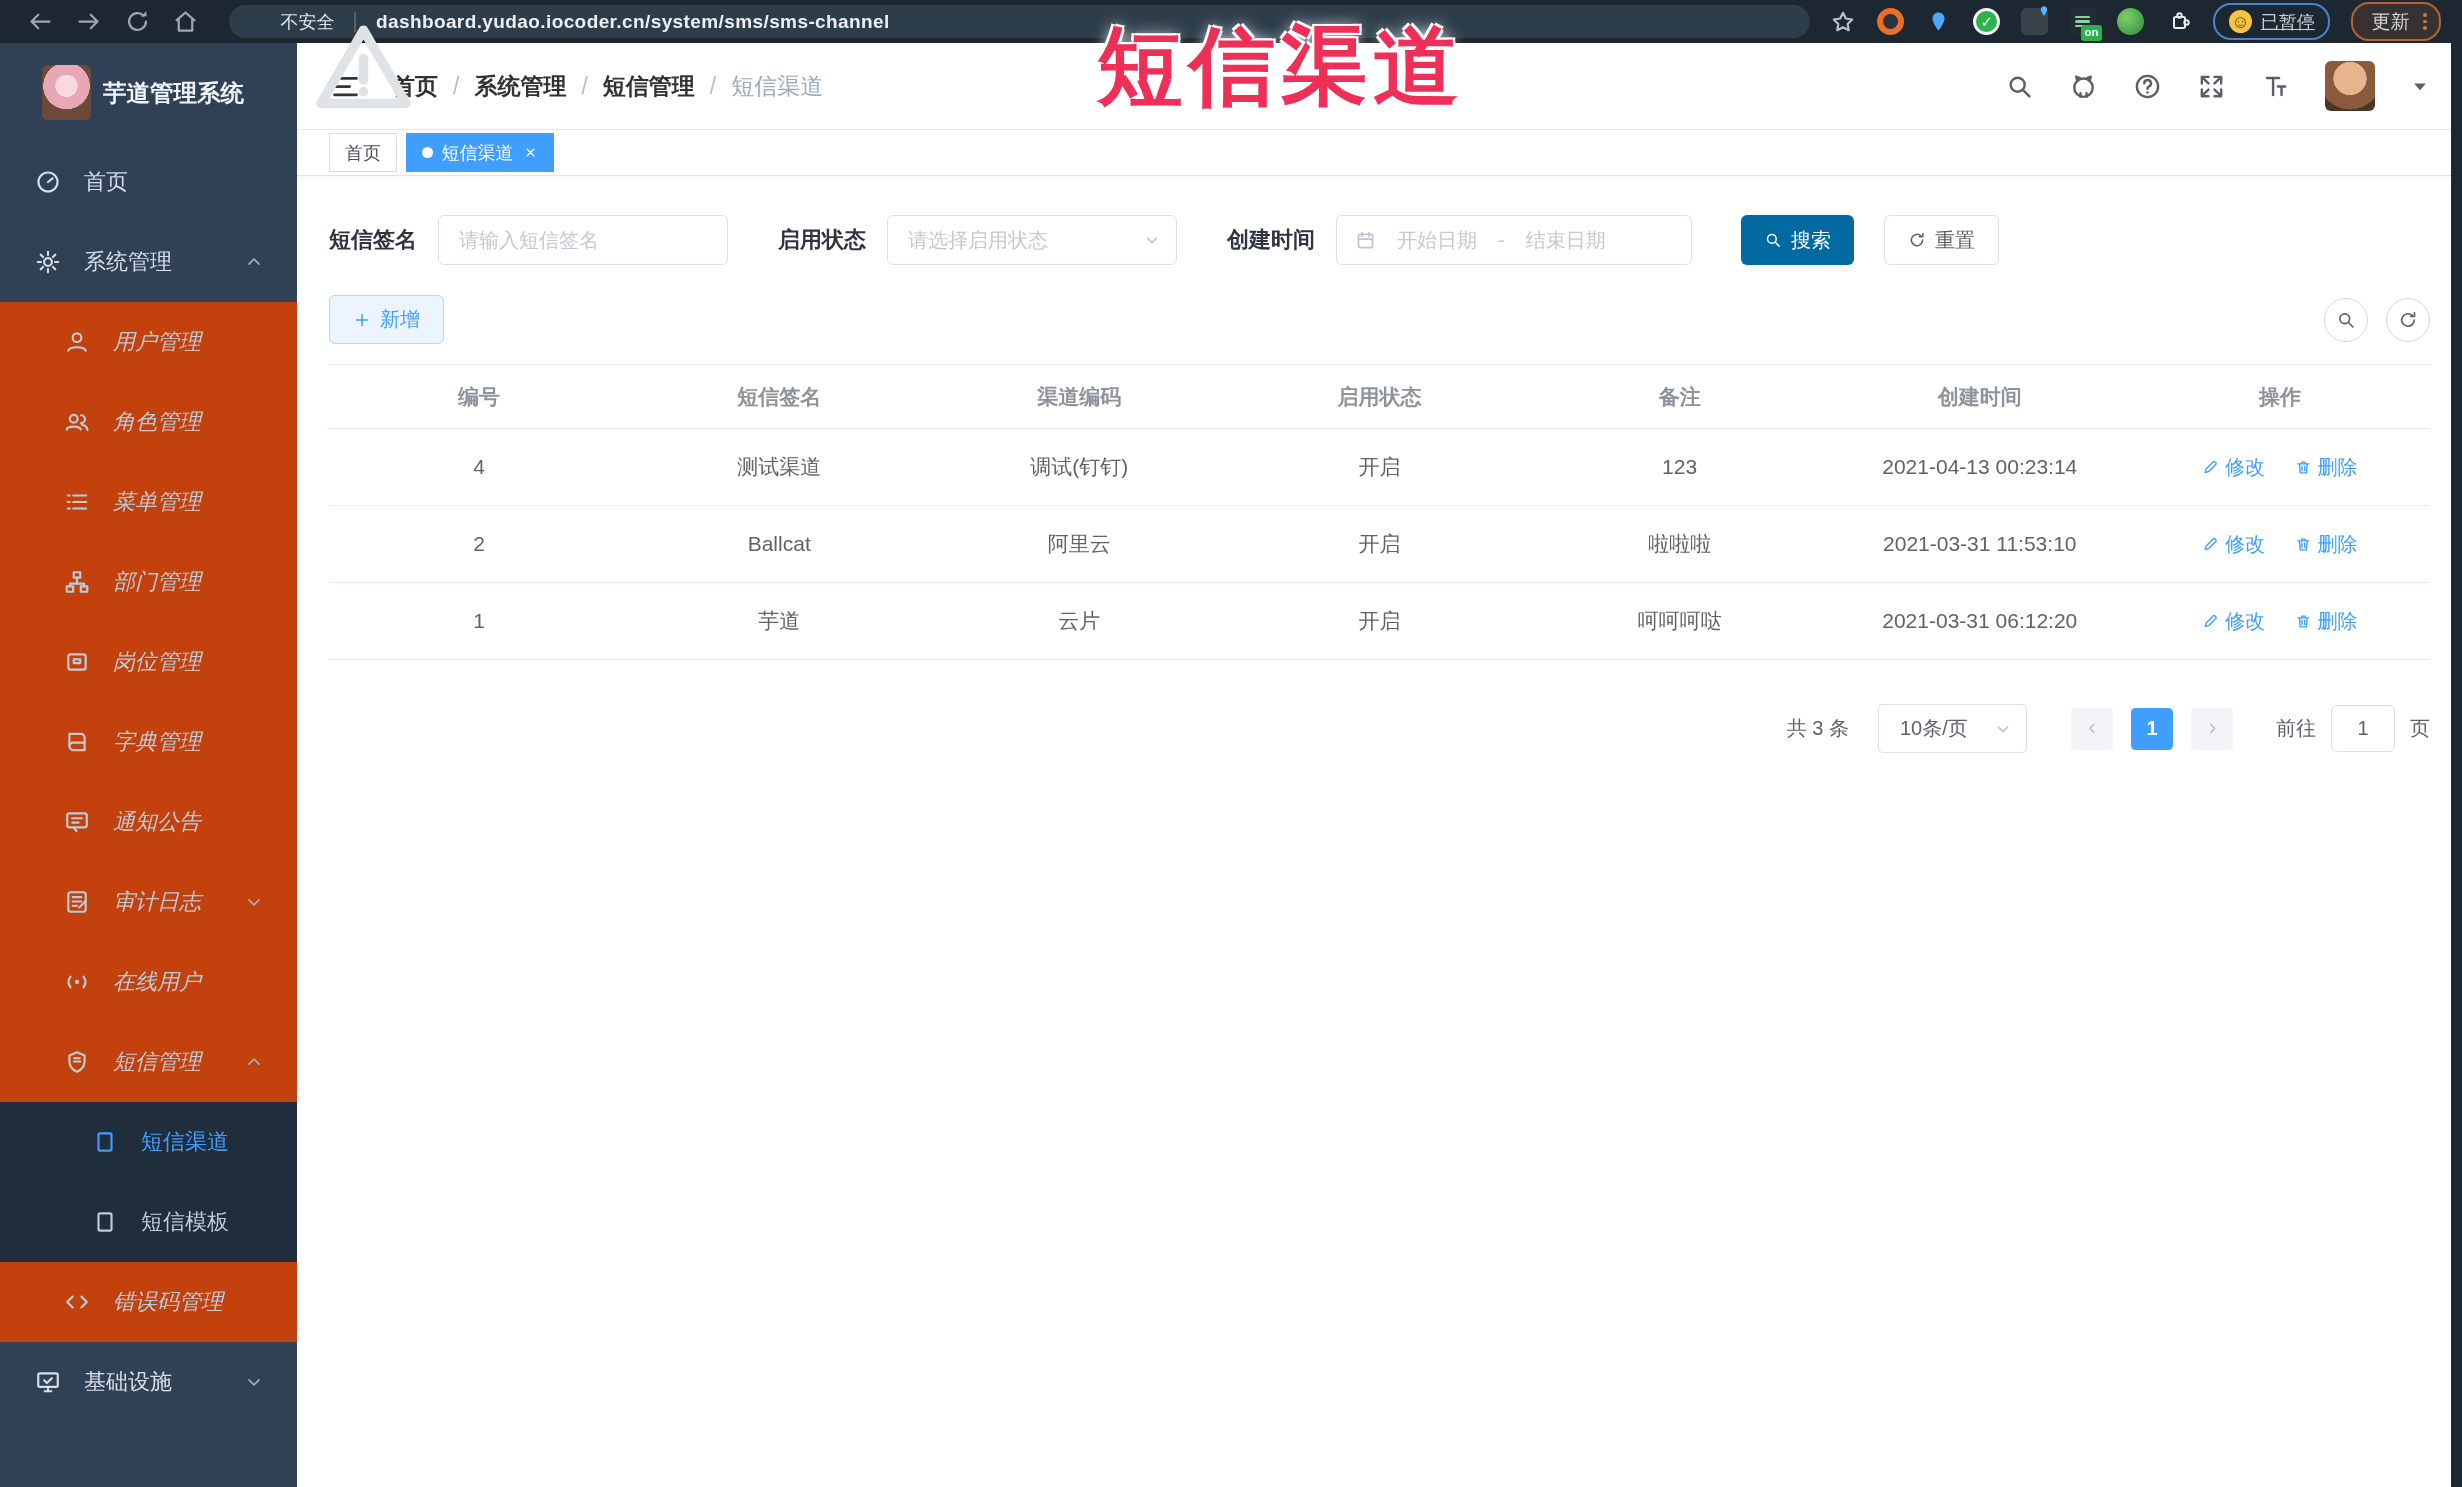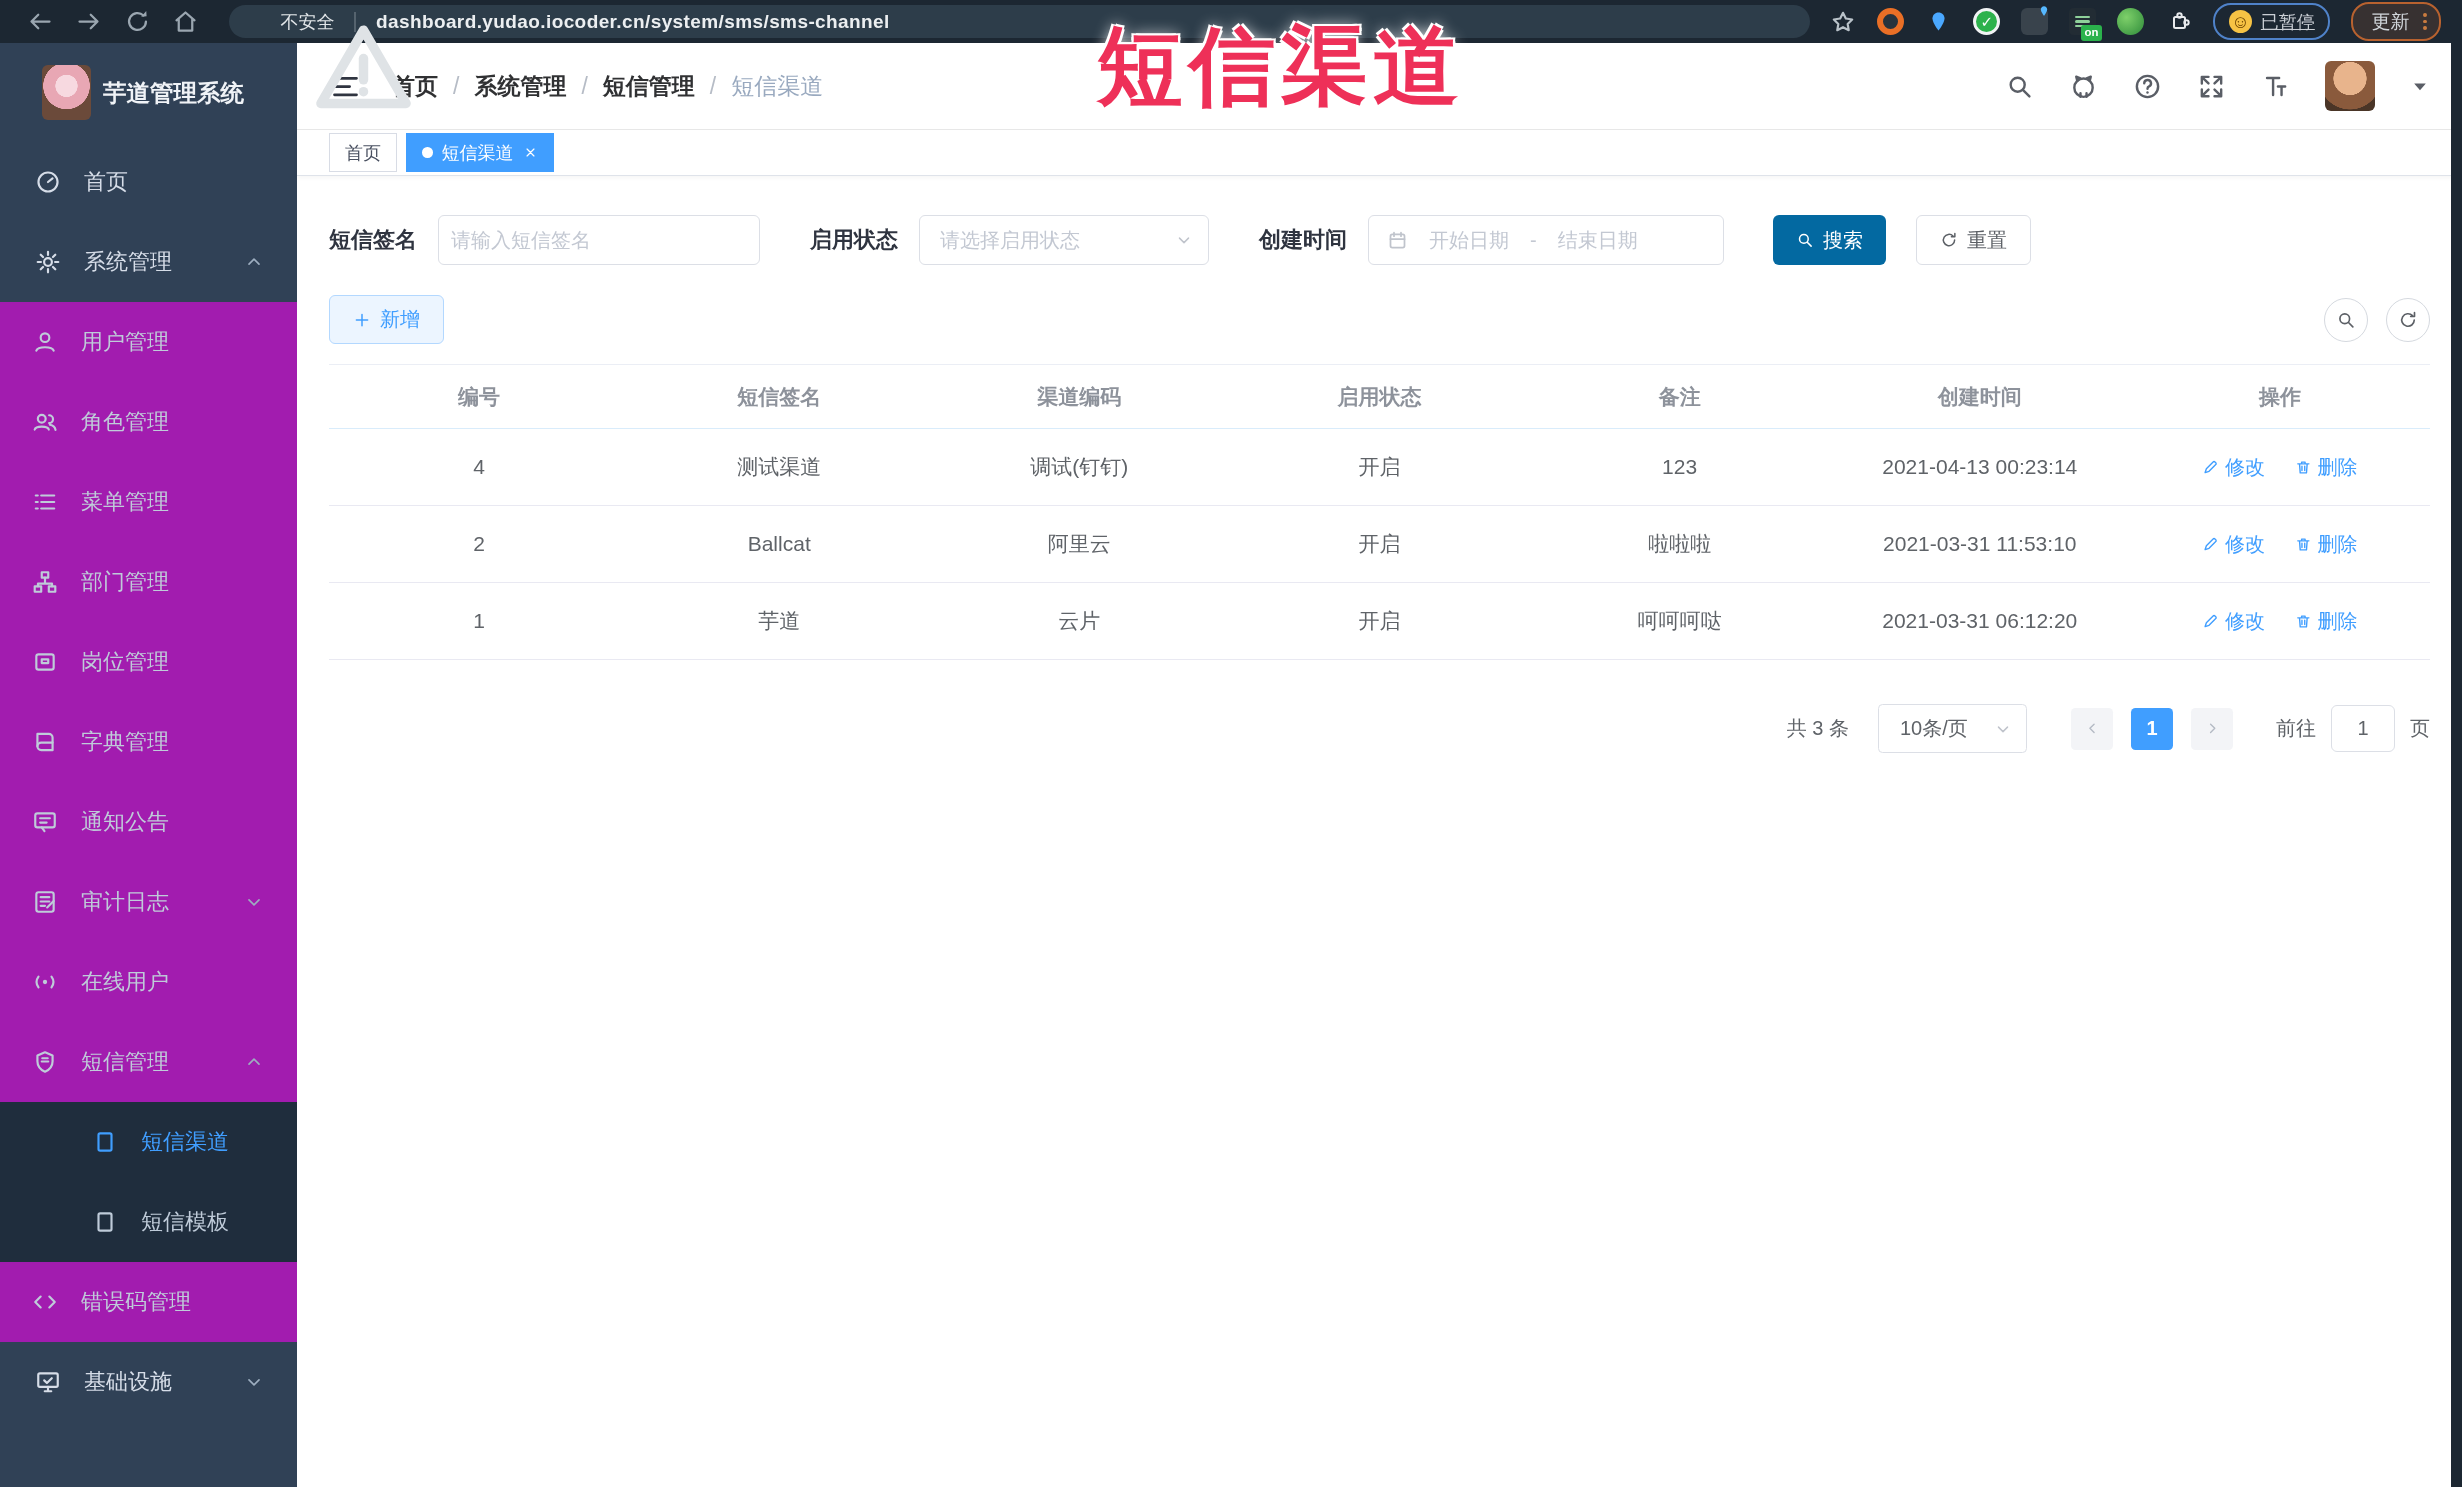--- a/index.html
+++ b/index.html
@@ -53,21 +53,21 @@
   .right-strip{position:absolute;top:43px;right:0;width:10.6px;bottom:0;background:#1c2732;z-index:4;}
 
   
   .sidebar{width:297px;flex:none;background:#304156;overflow:hidden;}
   .logo-row{height:99px;display:flex;align-items:center;padding-left:42px;gap:12px;}
   .logo-img{width:49px;height:55px;border-radius:6px;flex:none;
             background:radial-gradient(circle at 50% 38%,#f7d9e0 0 26%,#e8a7b4 27% 55%,#6b4a3a 56% 100%);}
   .app-title{font-size:23.5px;font-weight:700;color:#f0f3f7;}
   .menu-item{height:80px;display:flex;align-items:center;font-size:22px;color:#bfcbd9;cursor:pointer;}
   .menu-item.root{background:#304156;color:#d6dde8;padding-left:35px;}
-  .menu-item.lvl1{background:#a21caf;padding-left:32px;}
+  .menu-item.lvl1{background:#c2410c;padding-left:64px;font-style:italic;}
   .menu-item.lvl2{background:#1f2d3d;padding-left:92px;}
   .menu-item .mi-ico{width:26px;height:26px;margin-right:23px;flex:none;}
   .menu-item .mi-ico svg{width:26px;height:26px;}
   .menu-item .arrow{margin-left:auto;margin-right:33px;width:20px;height:20px;color:#9daec0;flex:none;}
   .menu-item .arrow svg{width:20px;height:20px;}
   .menu-item.active{color:#409eff;}
 
   
   .main{flex:1;display:flex;flex-direction:column;background:#fff;min-width:0;}
   .topbar{height:86px;display:flex;align-items:center;padding:0 32px;border-bottom:0.8px solid #e8e8e8;flex:none;}
@@ -91,21 +91,21 @@
        font-size:18px;display:flex;align-items:center;gap:9px;box-sizing:border-box;cursor:pointer;}
   .tag.active{background:#409eff;border-color:#409eff;color:#fff;}
   .tag .dot{width:10.6px;height:10.6px;border-radius:50%;background:#fff;}
   .tag .tclose{width:15px;height:15px;}
   .tag .tclose svg{width:15px;height:15px;}
 
   
   .content{padding:21px 32px 0;flex:1;position:relative;}
   .filters{display:flex;align-items:center;margin:18px 0 30px;}
   .f-label{font-size:22px;font-weight:700;color:#2f3440;margin-right:21px;white-space:nowrap;}
-  .f-input{width:322px;height:50px;border:1.5px solid #dcdfe6;border-radius:6px;padding:0 12px;
+  .f-input{width:290px;height:50px;border:1.5px solid #dcdfe6;border-radius:6px;padding:0 20px;
            font-size:20px;color:#606266;box-sizing:border-box;outline:none;
            font-family:"Liberation Sans","DejaVu Sans",sans-serif;}
   .f-input::placeholder{color:#c3c8d2;}
   .f-gap{width:50px;flex:none;}
   .f-select{width:290px;height:50px;border:1.5px solid #dcdfe6;border-radius:6px;padding:0 15px 0 20px;
             display:flex;align-items:center;justify-content:space-between;box-sizing:border-box;cursor:pointer;}
   .f-select .ph{font-size:20px;color:#c3c8d2;}
   .chev{width:18px;height:18px;color:#c0c4cc;}
   .chev svg{width:18px;height:18px;}
   .f-range{width:356px;height:50px;border:1.5px solid #dcdfe6;border-radius:6px;display:flex;

